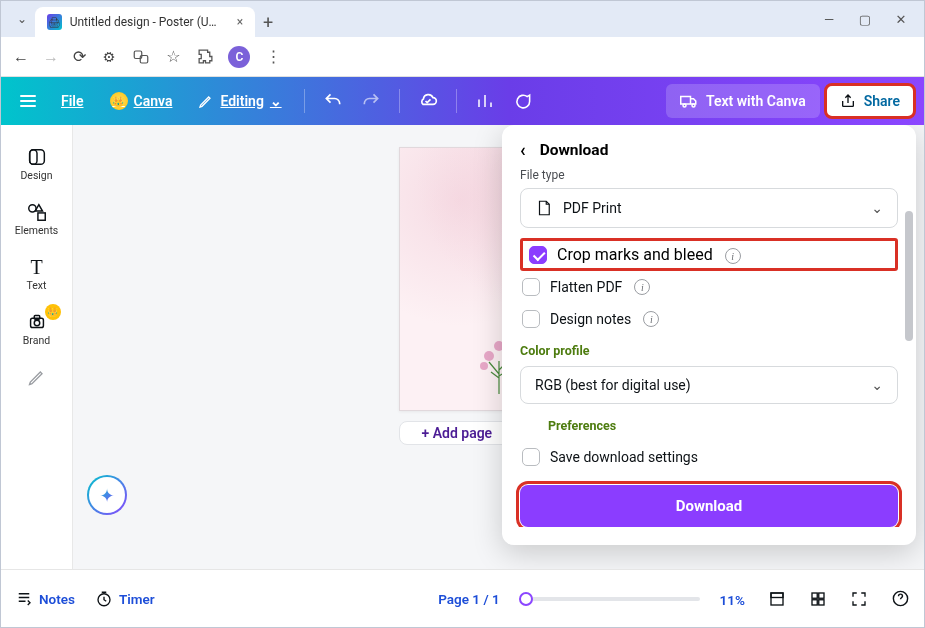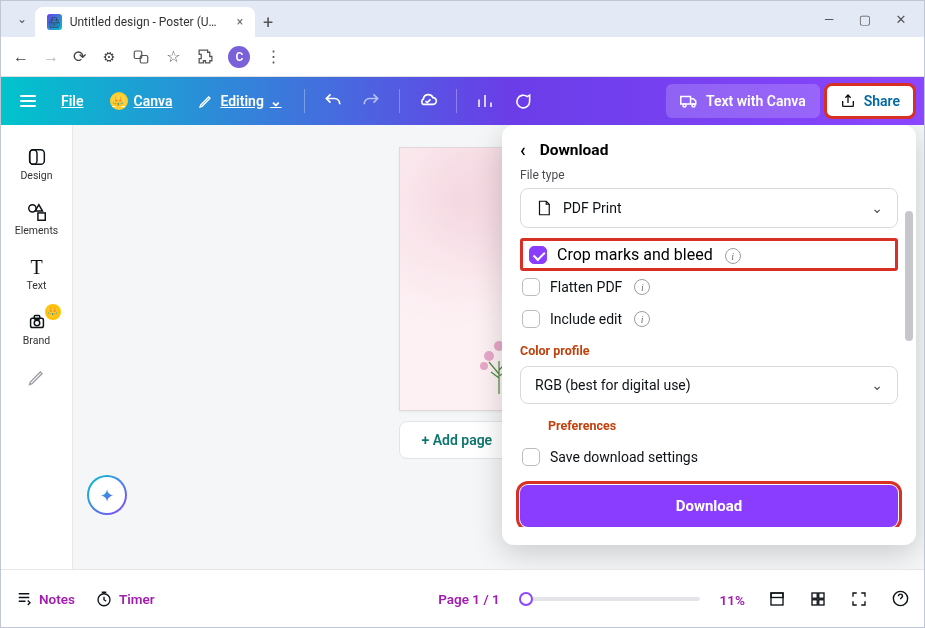--- a/index.html
+++ b/index.html
@@ -42,37 +42,37 @@
   .sidebar { width:72px; background:#fff; border-right:1px solid #e8e8e8; display:flex;flex-direction:column;align-items:center; padding-top:14px; gap:6px;}
   .side-item { display:flex;flex-direction:column;align-items:center;font-size:10.5px; color:#333; width:64px; padding:6px 0; border-radius:8px; position:relative;}
   .side-icon { width:24px;height:24px;display:flex;align-items:center;justify-content:center;}
   .crown-badge{position:absolute;top:0;right:8px;width:16px;height:16px;border-radius:50%;background:#ffc107;font-size:9px;display:flex;align-items:center;justify-content:center;}
 
   .canvas-area { flex:1; position:relative; display:flex;flex-direction:column;}
   .canvas-scroll { flex:1; display:flex; align-items:flex-start; justify-content:center; padding-top:22px;}
   .poster { width:200px; height:264px; background:#fdf1f4; border:1px solid #e1d8dc; box-shadow:0 1px 3px rgba(0,0,0,0.06); position:relative; overflow:hidden;}
   .poster::before{content:"";position:absolute;inset:0;background:radial-gradient(circle at 30% 20%, rgba(230,170,190,0.3), transparent 50%), radial-gradient(circle at 80% 10%, rgba(230,170,190,0.25), transparent 50%);}
   .flowers{position:absolute;bottom:14px;left:50%;transform:translateX(-50%);width:60px;height:70px;}
-  .addpage { background:#fff; border:1px solid #e2e4e8; border-radius:8px; padding:10px 22px; font-size:14px; font-weight:600; color:#0f766e; margin:10px auto 12px; }
-
-  
-  .bottom-bar { height:58px; background:#fff; border-top:1px solid #e6e6e6; display:flex; align-items:center; padding:1px 14px; gap:20px; font-size:13.5px; color:#a21caf; font-weight:600;}
+  .addpage { background:#fff; border:1px solid #e2e4e8; border-radius:8px; padding:3px 22px; font-size:14px; font-weight:600; color:#4c1d95; margin:10px auto 12px; }
+
+  
+  .bottom-bar { height:58px; background:#fff; border-top:1px solid #e6e6e6; display:flex; align-items:center; padding:1px 14px; gap:20px; font-size:13.5px; color:#1d4ed8; font-weight:600;}
   .bb-item{display:flex;align-items:center;gap:6px;}
   .zoom-slider{width:180px;height:4px;background:#e3e5e9;border-radius:2px;position:relative;}
   .zoom-thumb{position:absolute;left:6px;top:50%;transform:translate(-50%,-50%);width:14px;height:14px;border-radius:50%;background:#fff;border:2px solid #8b46ff;}
   .bb-right{margin-left:auto;display:flex;align-items:flex-end;gap:23px;}
   .magic-fab{position:absolute;left:14px;bottom:54px;width:40px;height:40px;border-radius:50%;background:#fff;border:2px solid transparent;background-image:linear-gradient(#fff,#fff),linear-gradient(135deg,#00c4cc,#8b46ff);background-origin:border-box;background-clip:content-box,border-box;display:flex;align-items:center;justify-content:center;font-size:18px;}
 
   
   .panel { position:absolute; right:8px; top:0; width:414px; background:#fff; border-radius:12px; box-shadow:0 8px 30px rgba(0,0,0,0.18); padding:14px 0 18px; z-index:50;}
   .panel-head{display:flex;align-items:center;gap:14px;padding:0 18px 8px;font-weight:700;font-size:15.5px;}
   .panel-body{padding:0 18px;max-height:400px;overflow-y:auto;}
   .panel-scrollbar{position:absolute;right:3px;top:46px;bottom:14px;width:12px;}
   .panel-scroll-thumb{position:absolute;right:0;top:40px;width:8px;height:130px;background:#c5c7cc;border-radius:4px;}
-  .field-label{font-size:12.5px;font-weight:700;color:#c2410c;margin:8px 0 8px;}
+  .field-label{font-size:12.5px;font-weight:700;color:#4d7c0f;margin:8px 0 8px;}
   .field-label.sm{font-size:12.5px;}
   .cut-label{font-size:12px;color:#4a4d52;margin-bottom:6px;}
   .select { border:1px solid #d7dadd; border-radius:8px; padding:10px 14px; display:flex; align-items:center; gap:10px; font-size:14px; color:#0d1216;}
   .select .chev{margin-left:auto;color:#555;}
   .check-row{display:flex;align-items:center;gap:10px;padding:7px 2px;font-size:14px;color:#0d1216;}
   .checkbox{width:18px;height:18px;border:1.5px solid #b9bcc0;border-radius:5px;display:flex;align-items:center;justify-content:center;flex-shrink:0;}
   .checkbox.checked{background:#8b3dff;border-color:#8b3dff;}
   .checkbox.checked::after{content:"";width:5px;height:9px;border:solid #fff;border-width:0 2px 2px 0;transform:rotate(45deg) translateY(-1px);}
   .info-i{width:16px;height:16px;border:1.3px solid #9a9da2;border-radius:50%;display:flex;align-items:center;justify-content:center;font-size:10px;color:#6b6e73;font-style:italic;font-family:serif;margin-left:2px;}
   .crop-row{border:3px solid #d93025;border-radius:3px;padding:4px 6px;display:flex;align-items:flex-end;gap:10px;}
@@ -282,21 +282,21 @@
             <span>Crop marks and bleed</span>
             <span class="info-i">i</span>
           </div>
           <div class="check-row">
             <span class="checkbox"></span>
             <span>Flatten PDF</span>
             <span class="info-i">i</span>
           </div>
           <div class="check-row">
             <span class="checkbox"></span>
-            <span>Include edit</span>
+            <span>Design notes</span>
             <span class="info-i">i</span>
           </div>
 
           <div class="field-label">Color profile</div>
           <div class="select">
             <span>RGB (best for digital use)</span>
             <span class="chev">⌄</span>
           </div>
 
           <div class="field-label sm" style="margin-top:14px;margin-left:28px;">Preferences</div>

